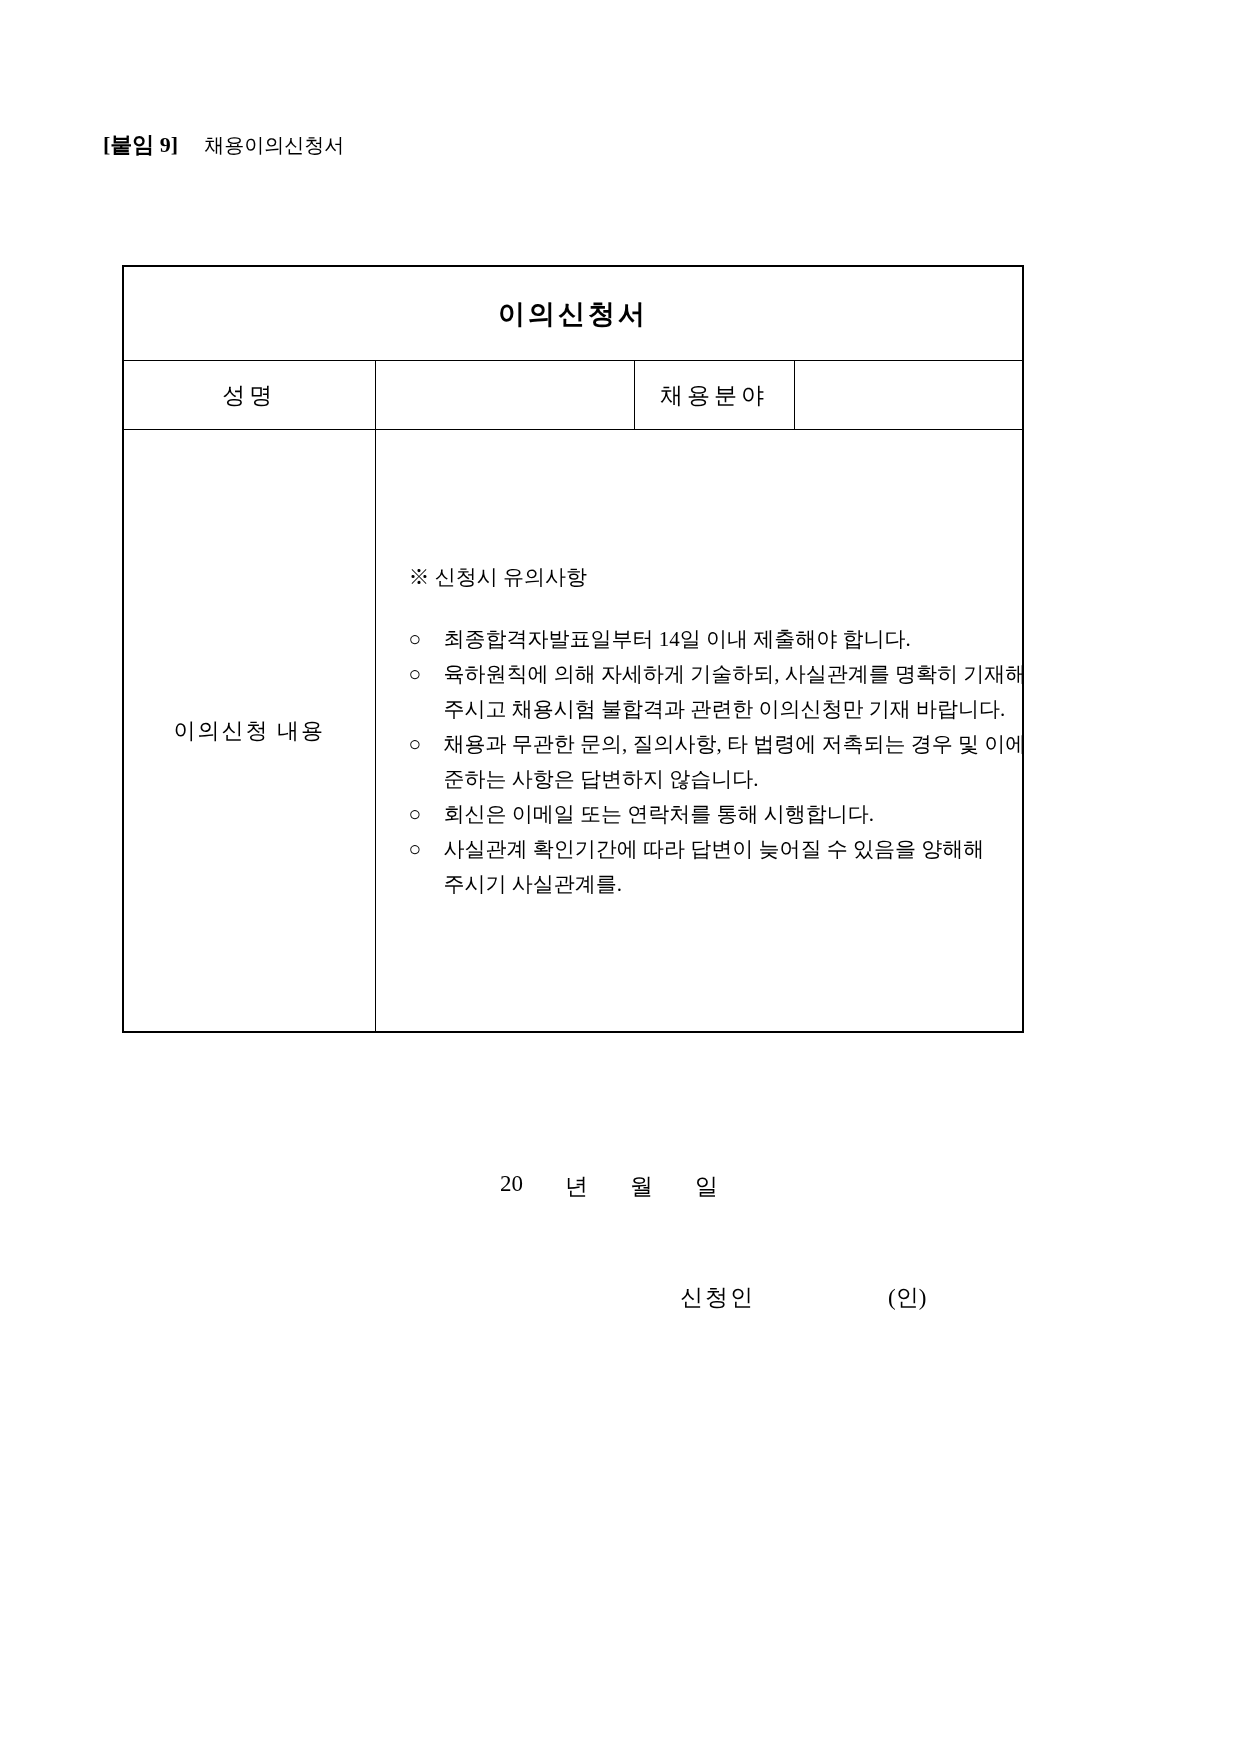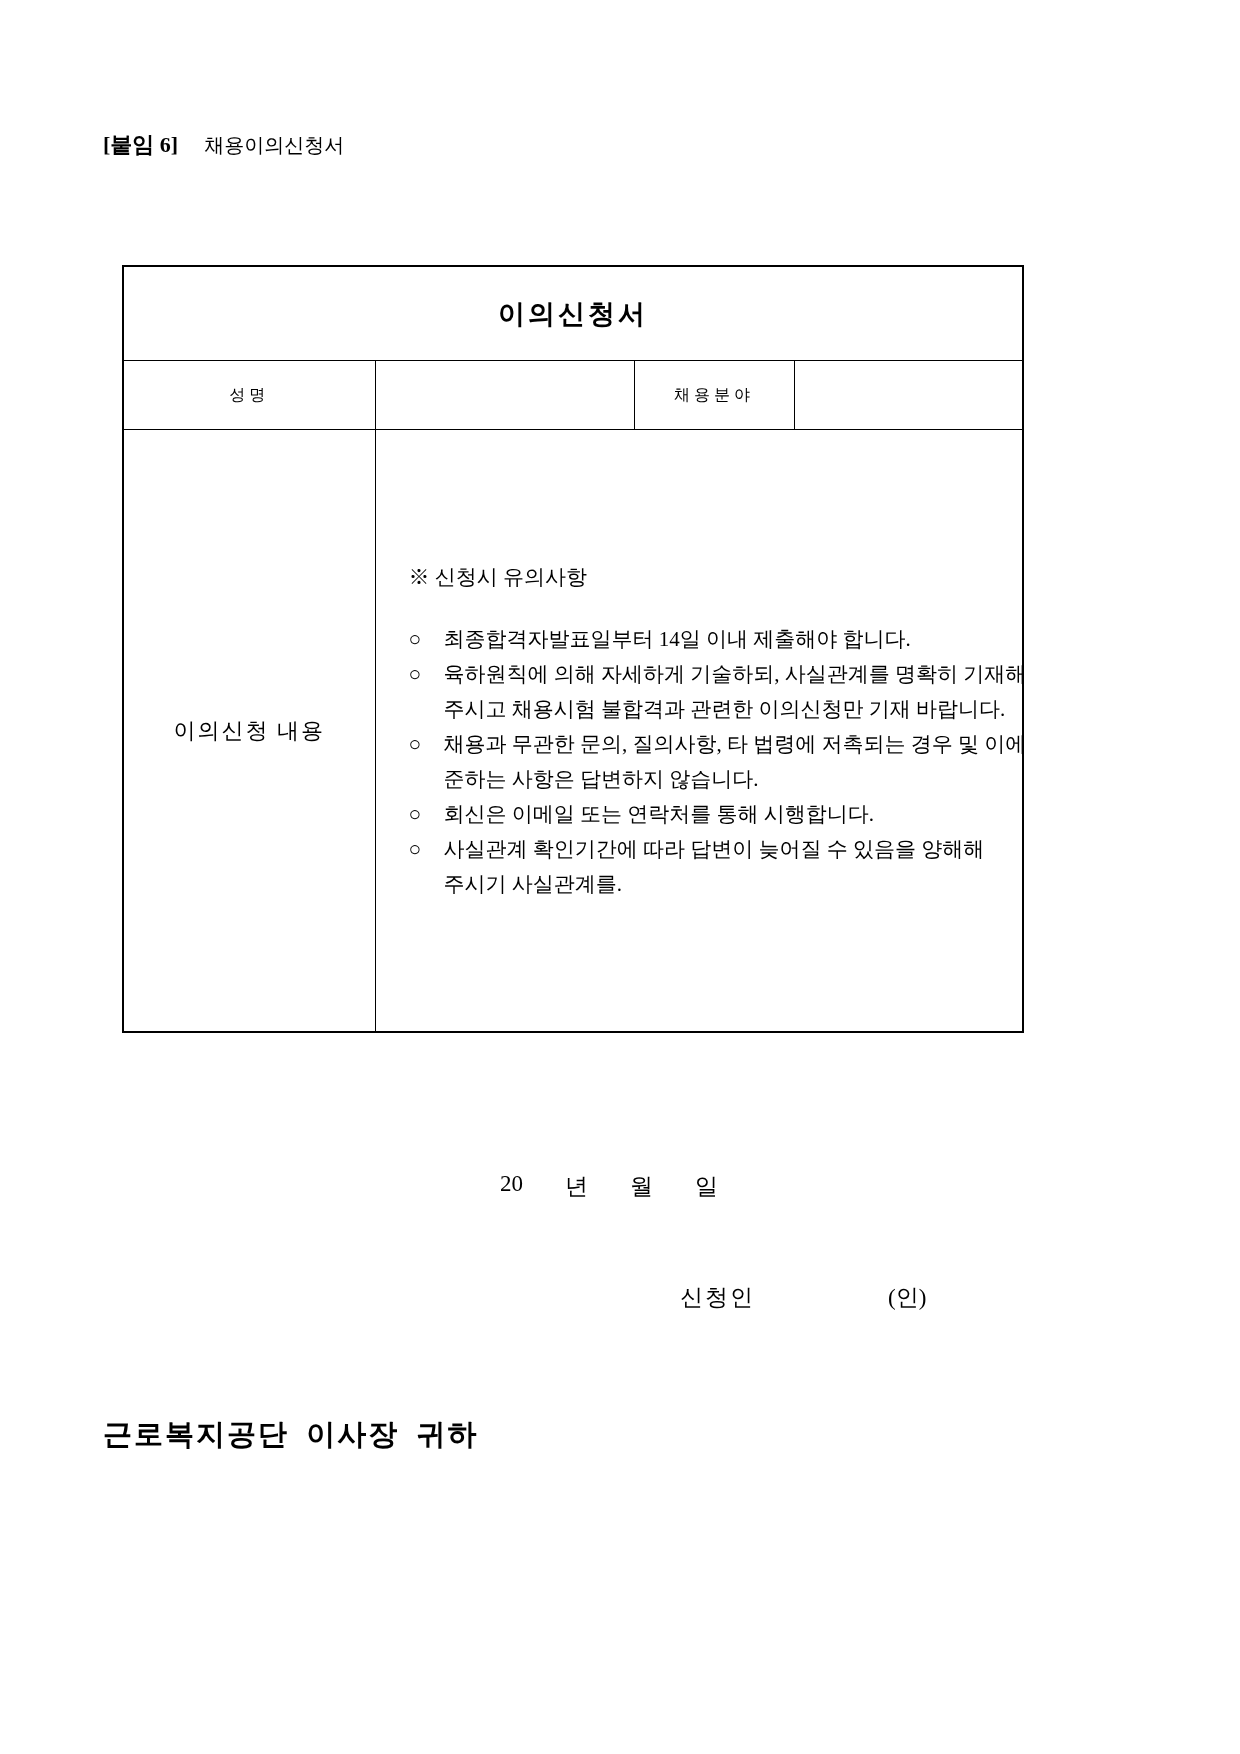--- a/index.html
+++ b/index.html
@@ -42,21 +42,21 @@
     height:93px;
     text-align:center;
     font-weight:bold;
     font-size:27px;
     letter-spacing:3px;
   }
   tr.field-row-1 td { height:68px; }
   tr.field-row-2 td { height:65px; }
   td.label-cell {
     text-align:center;
-    font-size:16px;
+    font-size:23px;
     letter-spacing:4px;
   }
   tr.content-row td { height:601px; }
   td.content-label-cell {
     text-align:center;
     font-size:22px;
     letter-spacing:2px;
     white-space:nowrap;
   }
   td.content-cell { vertical-align:middle; }
@@ -92,21 +92,21 @@
     word-spacing:8px;
     white-space:nowrap;
   }
 </style>
 </head>
 <body>
 
 <div class="page">
 
   <div class="attachment-line">
-    <span class="att-no">[붙임 6]</span><span class="att-title">채용이의신청서</span>
+    <span class="att-no">[붙임 9]</span><span class="att-title">채용이의신청서</span>
   </div>
 
   <table class="form-table">
     <colgroup>
       <col style="width:252px">
         <col style="width:259px">
         <col style="width:160px">
         <col style="width:229px">
     </colgroup>
     <tbody>
@@ -143,15 +143,14 @@
   <div class="date-line">
     <span>20</span>
     <span>년</span>
     <span>월</span>
     <span>일</span>
   </div>
 
   <div class="applicant-line">신청인</div>
   <div class="seal-label">(인)</div>
 
-  <div class="recipient-line">근로복지공단 이사장 귀하</div>
 
 </div>
 
 </body></html>

